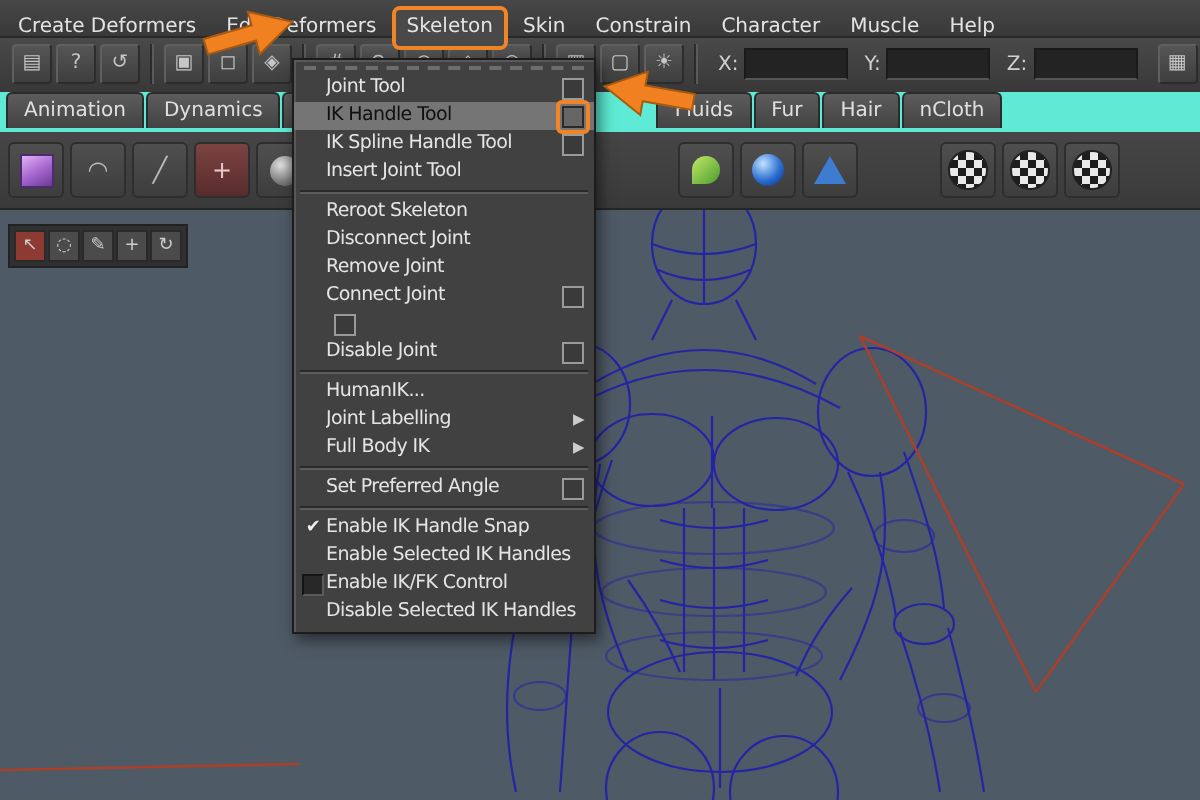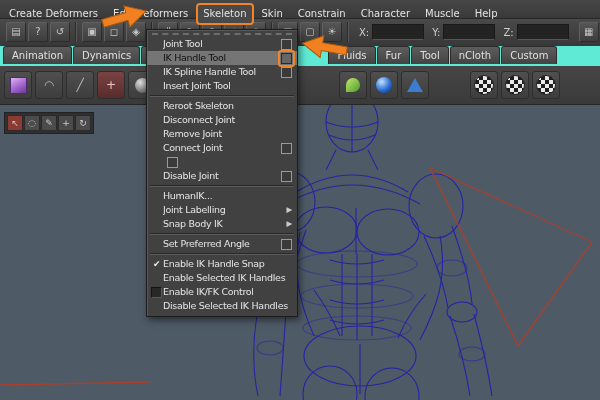--- a/index.html
+++ b/index.html
@@ -214,23 +214,22 @@
         <div class="sl-icon">▦</div>
       </div>
     </div>
   <div class="shelftabs">
       <div class="tab">Animation</div>
       <div class="tab">Dynamics</div>
       <div class="tab">Rendering</div>
       <div class="tab-spacer"></div>
       <div class="tab">Fluids</div>
       <div class="tab">Fur</div>
-      <div class="tab">Tool</div>
+      <div class="tab">Hair</div>
       <div class="tab">nCloth</div>
-      <div class="tab">Custom</div>
     </div>
   <div class="shelf">
       <div class="shelf-icon">
         <span class="gfx-cube"></span>
       </div>
       <div class="shelf-icon">◠</div>
       <div class="shelf-icon">╱</div>
       <div class="shelf-icon red">+</div>
       <div class="shelf-icon">
         <span class="gfx-sphere-gray"></span>
@@ -323,21 +322,21 @@
           <span class="mi-gutter"></span>
           <span class="mi-label">HumanIK...</span>
         </div>
         <div class="menu-item">
           <span class="mi-gutter"></span>
           <span class="mi-label">Joint Labelling</span>
           <span class="mi-sub">▶</span>
         </div>
         <div class="menu-item">
           <span class="mi-gutter"></span>
-          <span class="mi-label">Snap Body IK</span>
+          <span class="mi-label">Full Body IK</span>
           <span class="mi-sub">▶</span>
         </div>
         <div class="menu-sep"></div>
         <div class="menu-item">
           <span class="mi-gutter"></span>
           <span class="mi-label">Set Preferred Angle</span>
           <span class="opt-wrap">
             <span class="mi-opt"></span>
           </span>
         </div>

